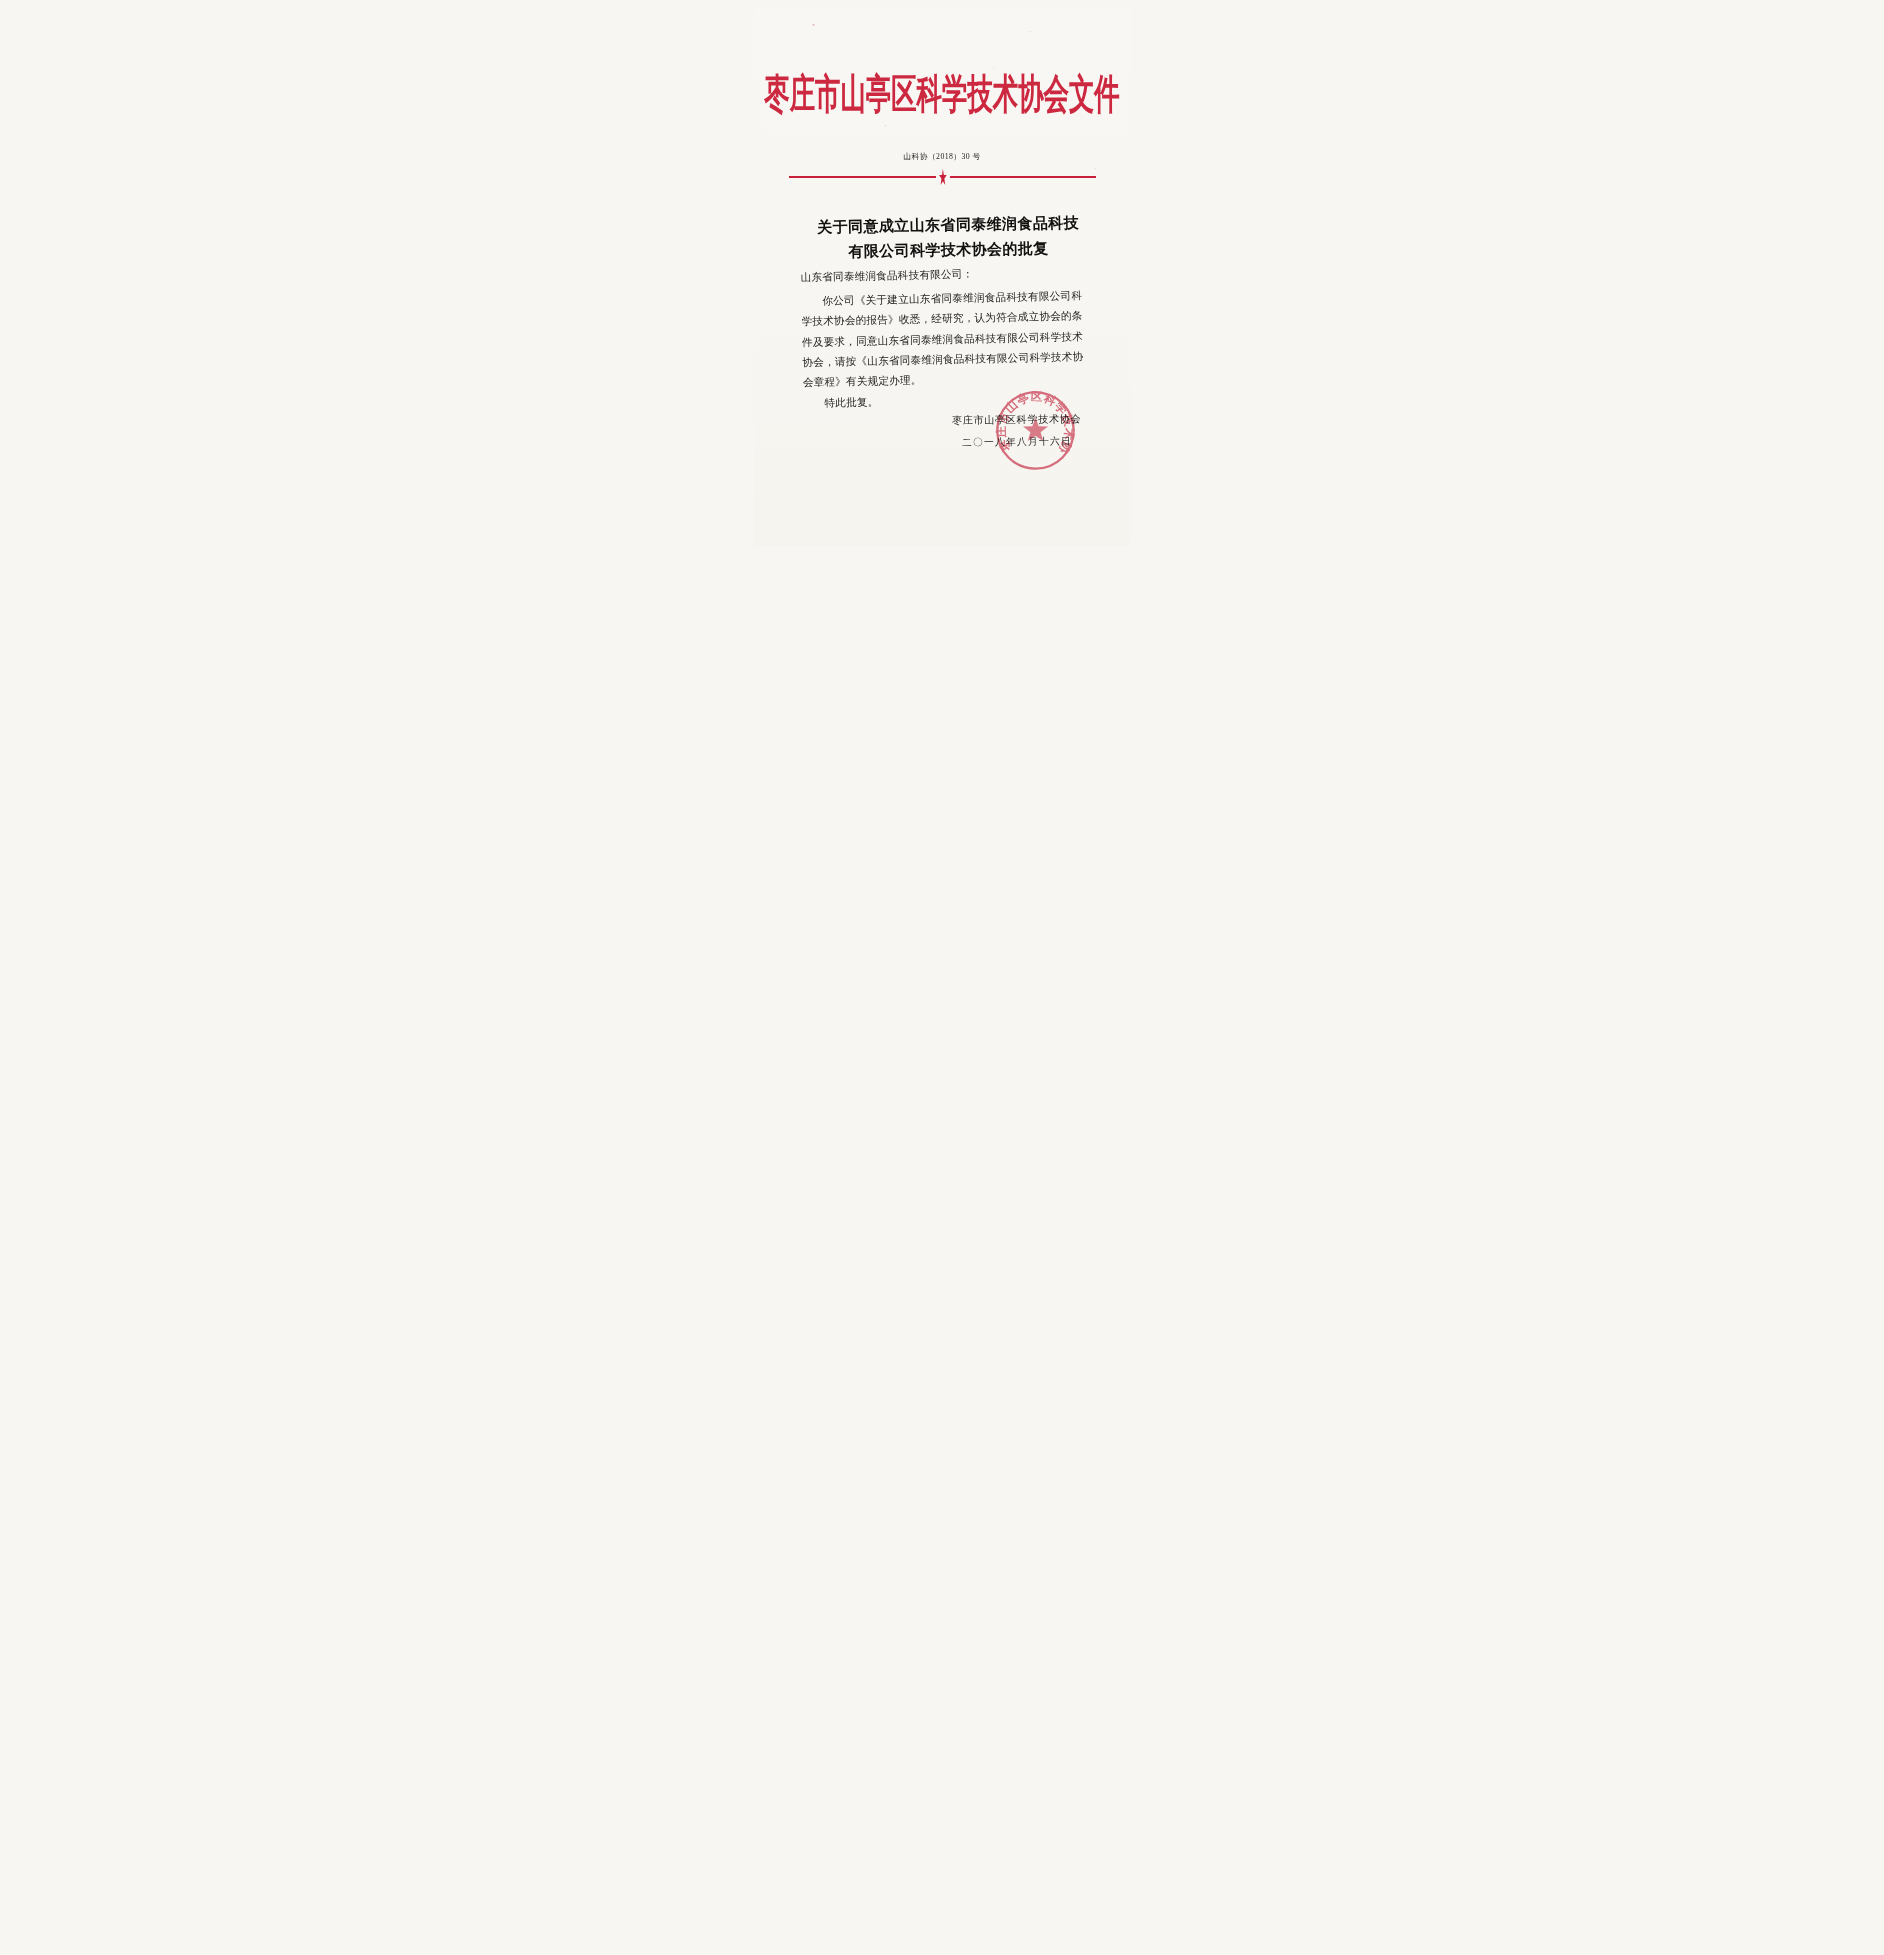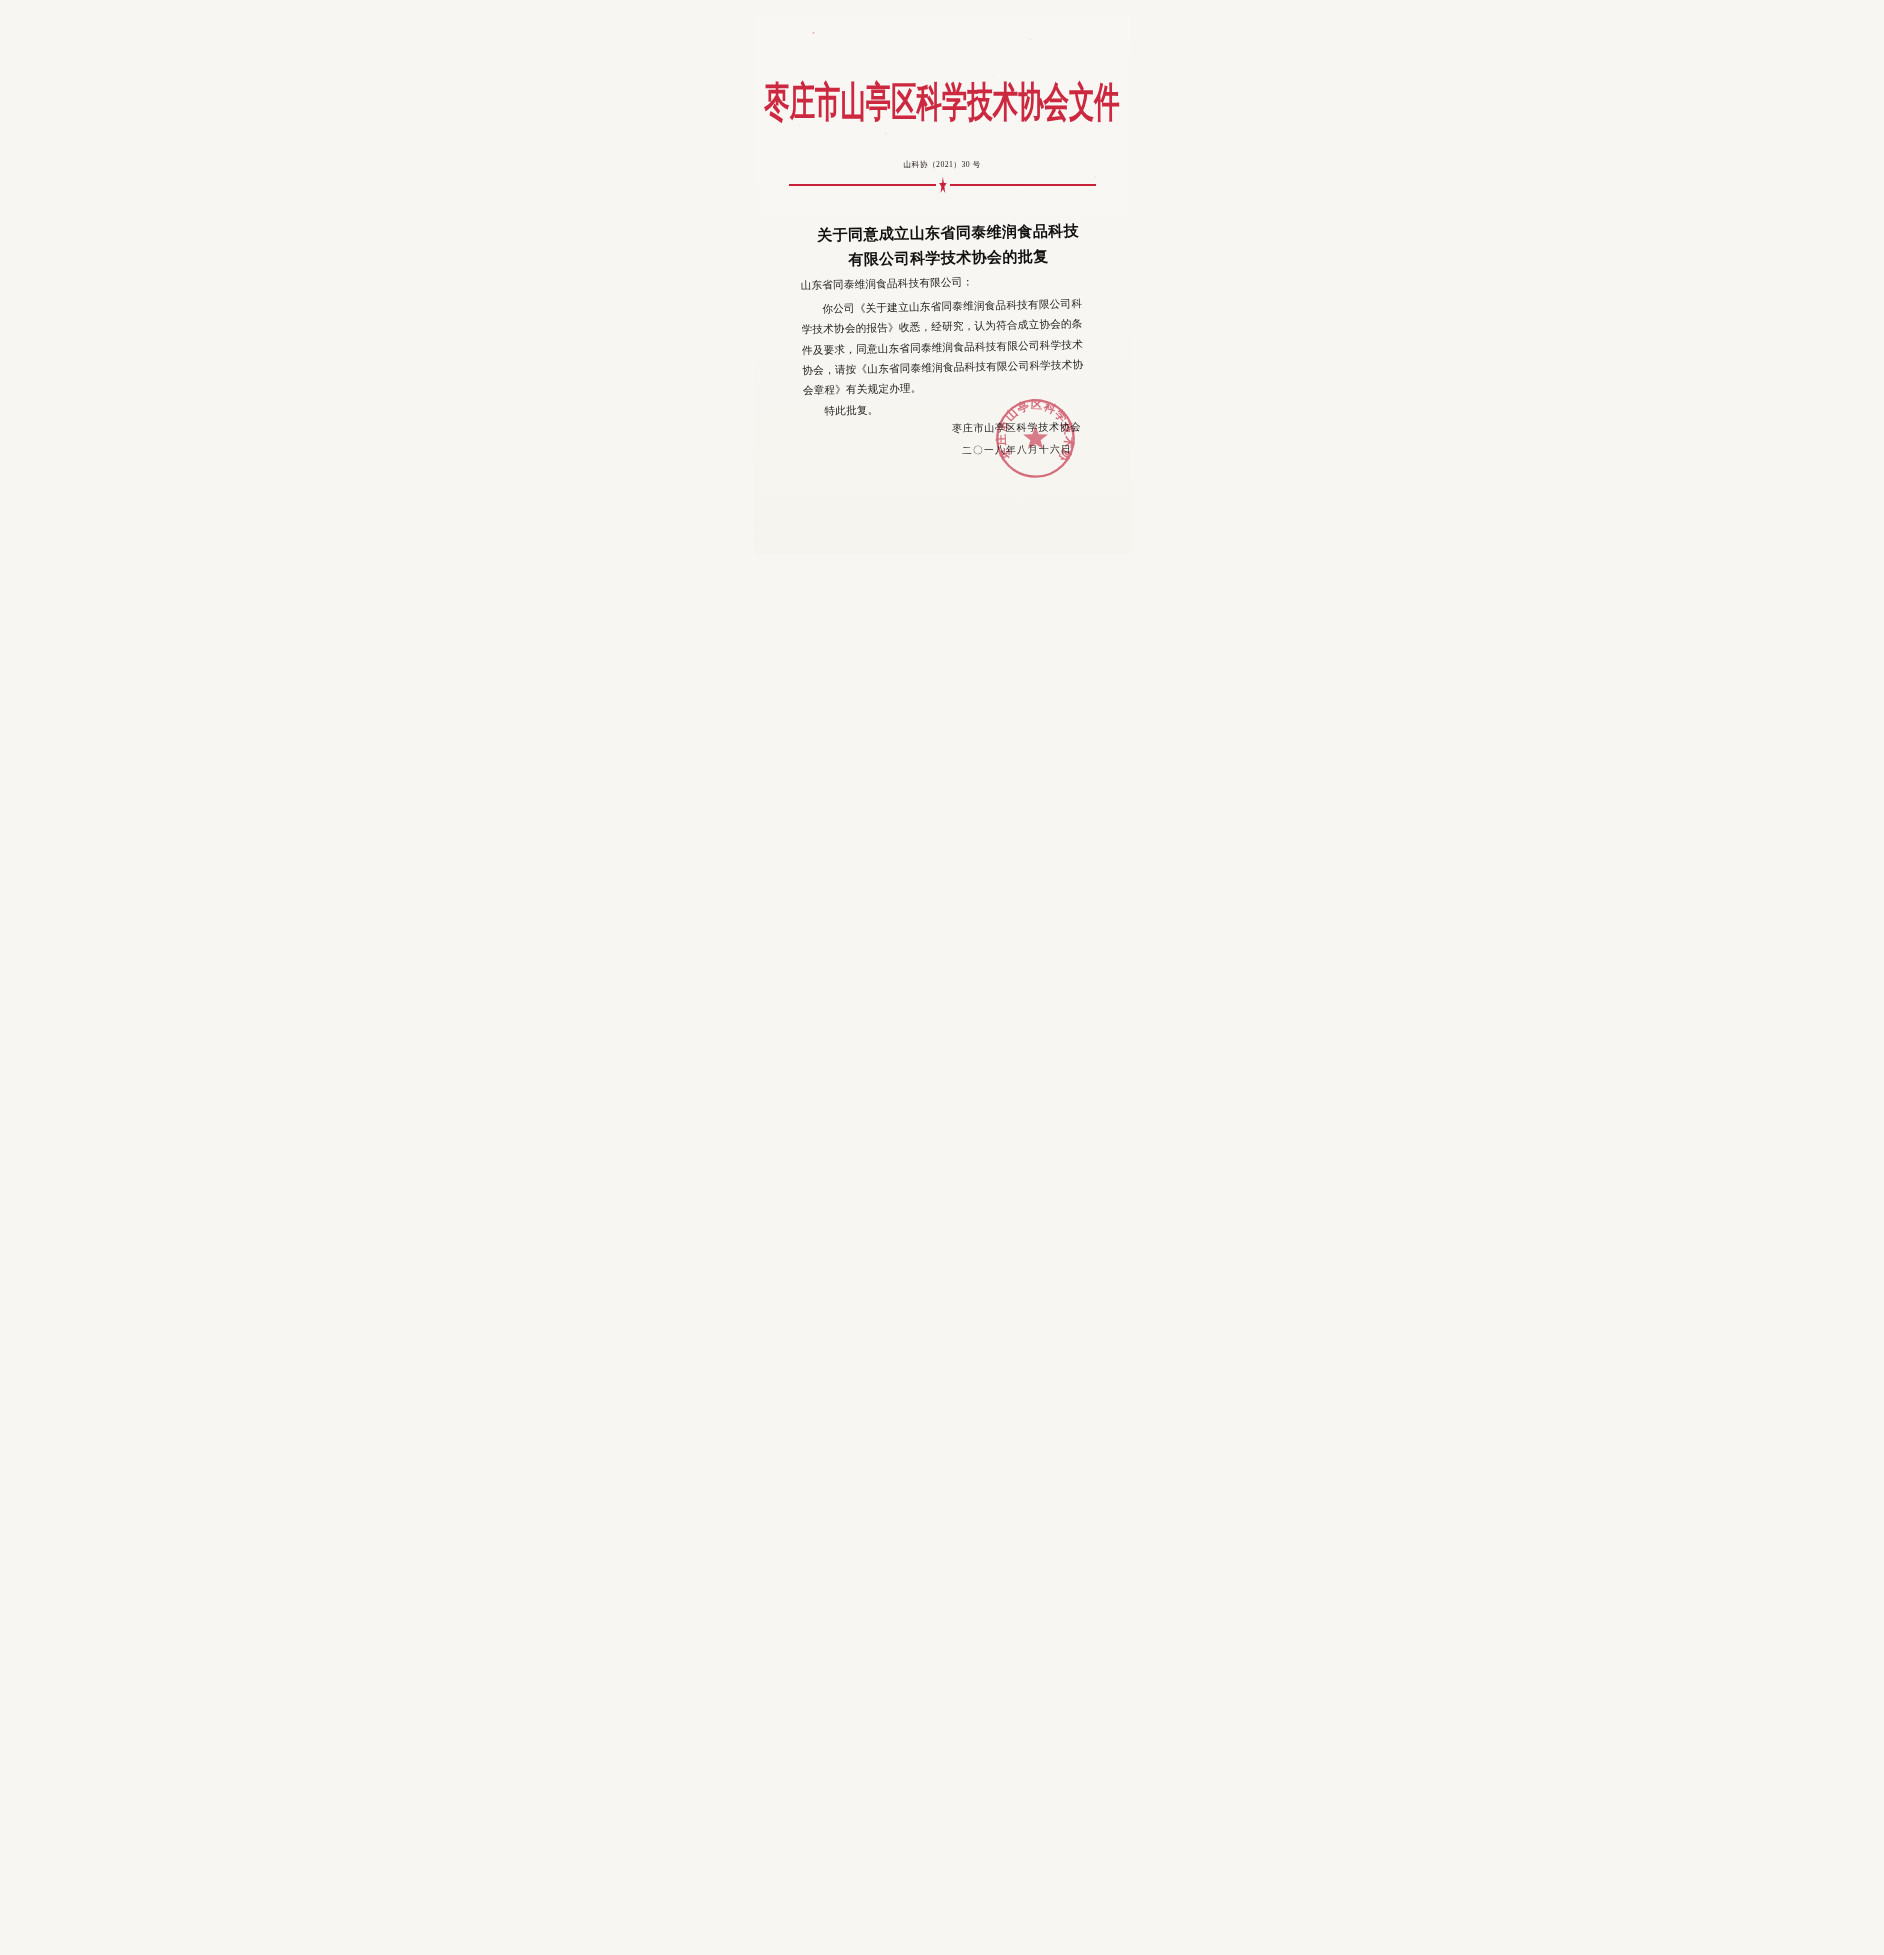--- a/index.html
+++ b/index.html
@@ -8,21 +8,21 @@
     --line-red:#c82039;
     --seal-red:#d5566b;
     --ink:#242220;
   }
   *{margin:0;padding:0;box-sizing:border-box;}
   html,body{background:var(--paper);}
   body{font-family:"Liberation Serif","DejaVu Serif",serif;}
   .page{
     position:relative;
     width:377px;height:538px;
-    margin:16px auto;
+    margin:8px auto;
     background:linear-gradient(180deg,#f9f7f3 0%,#f8f6f2 55%,#f6f4ef 100%);
     overflow:hidden;
   }
   .org-title{
     position:absolute;top:66px;left:0;right:0;
     text-align:center;
     font-size:25.4px;font-weight:bold;line-height:1;
     color:var(--header-red);
     transform:scaleY(1.62);transform-origin:center top;
     letter-spacing:0px;
@@ -102,21 +102,21 @@
       341px 160px 0 0 rgba(110,100,90,.25);
   }
 </style>
 </head>
 <body>
 
 <div class="page">
 
   <div class="org-title">枣庄市山亭区科学技术协会文件</div>
 
-  <div class="doc-number">山科协（2021）30 号</div>
+  <div class="doc-number">山科协（2018）30 号</div>
 
   <div class="divider"></div>
   <div class="divider-star-gap">
     <span class="divider-star">★</span>
   </div>
 
   <div class="title-block">
     <div>关于同意成立山东省同泰维润食品科技</div>
     <div>有限公司科学技术协会的批复</div>
   </div>

